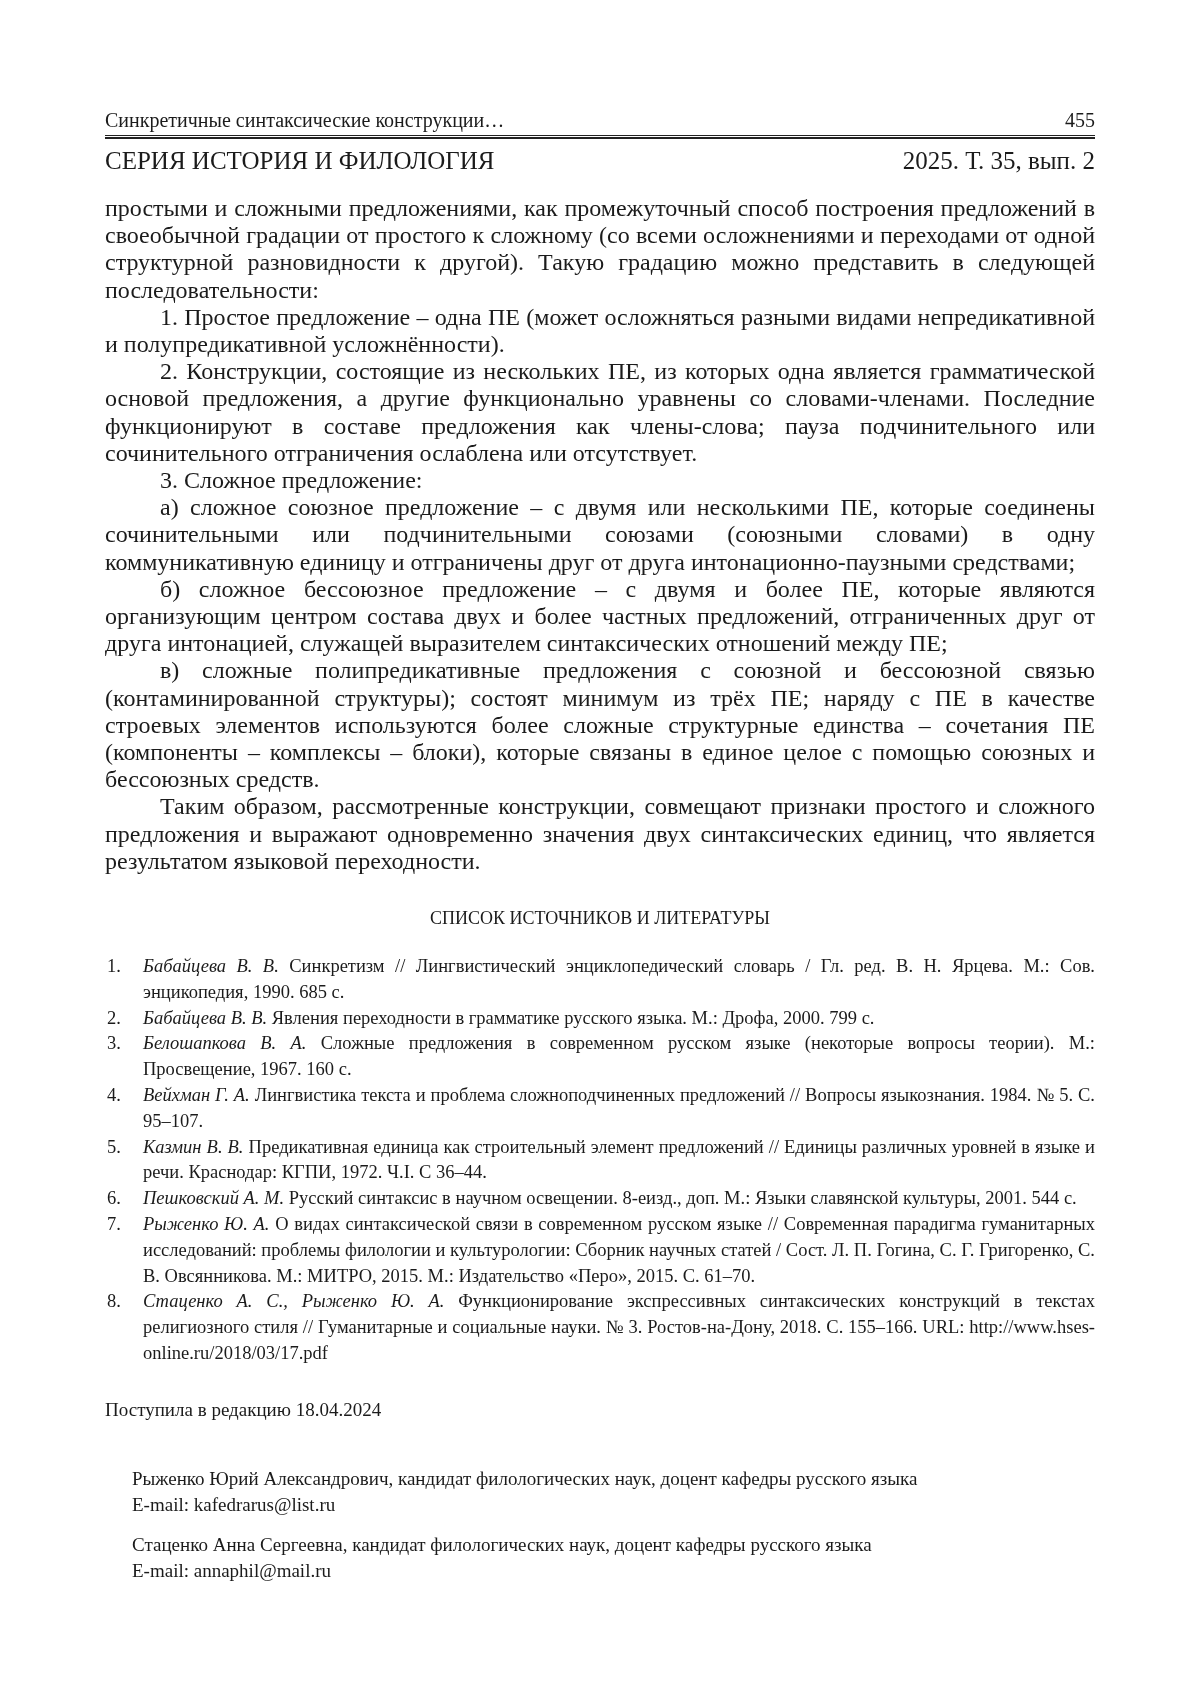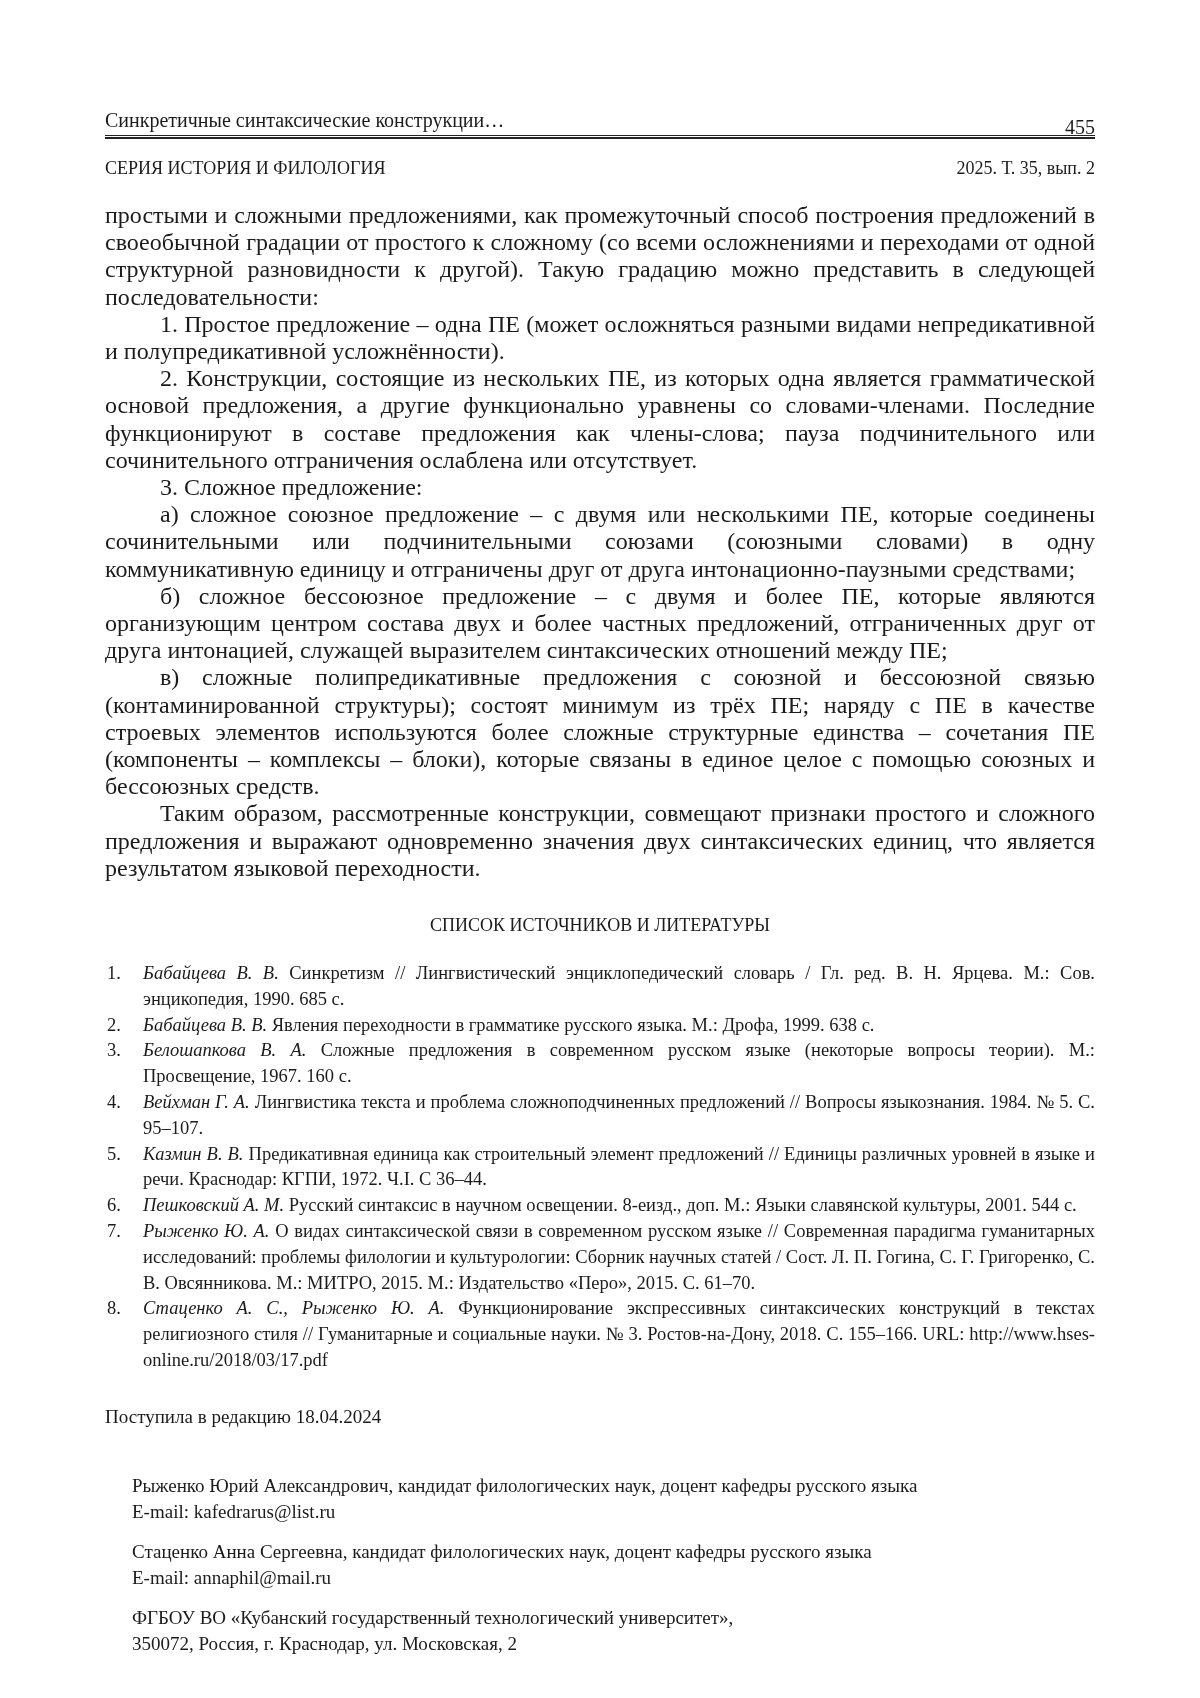--- a/index.html
+++ b/index.html
@@ -10,30 +10,30 @@
     color: #1b1b1b;
     overflow: hidden;
   }
   .page {
     width: 1200px; height: 1698px;
     padding: 108px 105px 0 105px;
     position: relative;
   }
   
   .running-row { position: relative; text-align: left; font-size: 20px; line-height: 24px; }
-  .page-number { position: absolute; right: 0; top: 7px; }
+  .page-number { position: absolute; right: 0; top: 0; }
   .header-rule {
     margin-top: 3px;
     height: 4px;
     border-top: 1.5px solid #222;
     border-bottom: 2.5px solid #222;
   }
   .series-row {
     display: flex; justify-content: space-between;
-    font-size: 18px; line-height: 24px; margin-top: 17px;
+    font-size: 25px; line-height: 24px; margin-top: 10px;
   }
   
   .body-text { margin-top: 22px; font-size: 24px; line-height: 27.2px; text-align: justify; }
   .body-text p { text-indent: 55px; }
   .body-text p.first { text-indent: 0; }
   
   .refs-heading { margin-top: 31px; text-align: center; font-size: 18px; line-height: 24px; }
   .refs { margin-top: 24px; font-size: 18.5px; line-height: 25.8px; }
   .ref-item { display: flex; }
   .ref-num { flex: none; width: 38px; padding-left: 2px; }
@@ -74,21 +74,21 @@
 
   <div class="refs-heading">СПИСОК ИСТОЧНИКОВ И ЛИТЕРАТУРЫ</div>
 
   <div class="refs">
     <div class="ref-item">
       <span class="ref-num">1.</span>
       <span class="ref-body"><span class="ref-author">Бабайцева В. В.</span> <span>Синкретизм // Лингвистический энциклопедический словарь / Гл. ред. В. Н. Ярцева. М.: Сов. энцикопедия, 1990. 685 с.</span></span>
     </div>
     <div class="ref-item">
       <span class="ref-num">2.</span>
-      <span class="ref-body"><span class="ref-author">Бабайцева В. В.</span> <span>Явления переходности в грамматике русского языка. М.: Дрофа, 1999. 638 с.</span></span>
+      <span class="ref-body"><span class="ref-author">Бабайцева В. В.</span> <span>Явления переходности в грамматике русского языка. М.: Дрофа, 2000. 799 с.</span></span>
     </div>
     <div class="ref-item">
       <span class="ref-num">3.</span>
       <span class="ref-body"><span class="ref-author">Белошапкова В. А.</span> <span>Сложные предложения в современном русском языке (некоторые вопросы теории). М.: Просвещение, 1967. 160 с.</span></span>
     </div>
     <div class="ref-item">
       <span class="ref-num">4.</span>
       <span class="ref-body"><span class="ref-author">Вейхман Г. А.</span> <span>Лингвистика текста и проблема сложноподчиненных предложений // Вопросы языкознания. 1984. № 5. С. 95–107.</span></span>
     </div>
     <div class="ref-item">
@@ -113,19 +113,15 @@
 
   <div class="authors">
     <p class="author-par">
       <span>Рыженко Юрий Александрович, кандидат филологических наук, доцент кафедры русского языка</span><br>
       <span>E-mail: kafedrarus@list.ru</span>
     </p>
     <p class="author-par">
       <span>Стаценко Анна Сергеевна, кандидат филологических наук, доцент кафедры русского языка</span><br>
       <span>E-mail: annaphil@mail.ru</span>
     </p>
-    <p class="author-par">
-      <span>ФГБОУ ВО «Кубанский государственный технологический университет»,</span><br>
-      <span>350072, Россия, г. Краснодар, ул. Московская, 2</span>
-    </p>
   </div>
 
 </div>
 
 </body></html>

